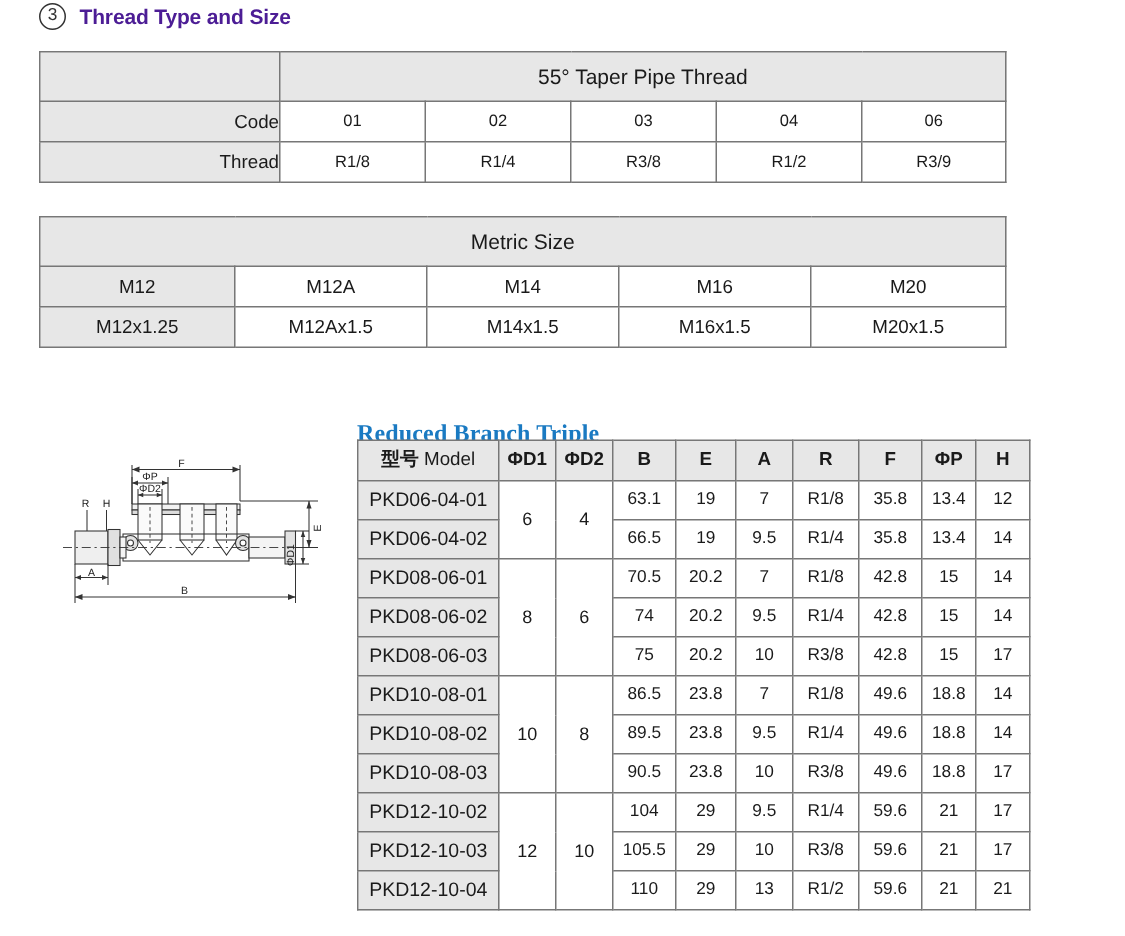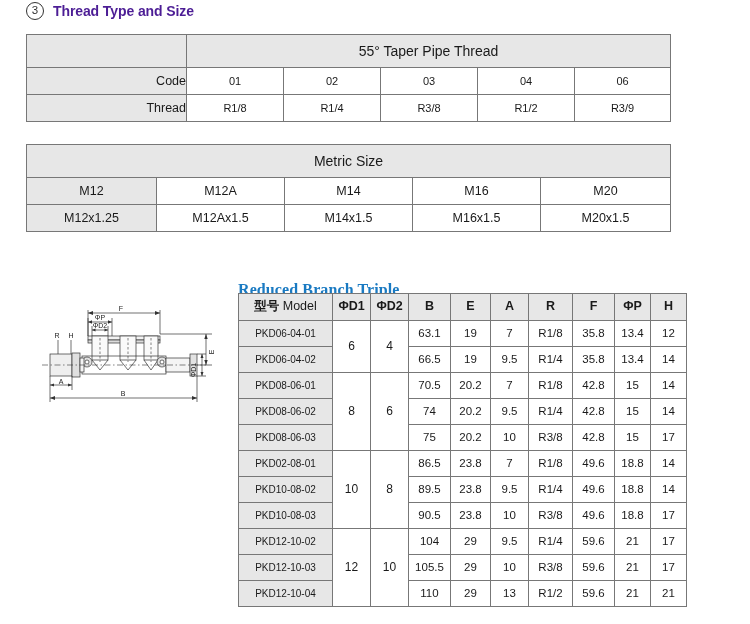--- a/index.html
+++ b/index.html
@@ -101,21 +101,21 @@
   #table-spec th.model-head {
     font-weight: normal;
     font-size: 12.5px;
   }
   #table-spec th.model-head .cjk {
     font-weight: bold;
     font-family: Liberation Serif, serif;
   }
   #table-spec td.model-cell {
     background: #e7e7e7;
-    font-size: 10px;
+    font-size: 13px;
   }
   #table-spec td.span-cell { background: #ffffff; font-size: 12px; }
 
   
   .drawing {
     position: absolute;
     left: 26px;
     top: 292px;
     width: 206px;
     height: 120px;
@@ -374,21 +374,21 @@
         <td class="model-cell">PKD08-06-03</td>
         <td class="plain">75</td>
         <td class="plain">20.2</td>
         <td class="plain">10</td>
         <td class="plain">R3/8</td>
         <td class="plain">42.8</td>
         <td class="plain">15</td>
         <td class="plain">17</td>
       </tr>
       <tr>
-        <td class="model-cell">PKD02-08-01</td>
+        <td class="model-cell">PKD10-08-01</td>
         <td class="span-cell" rowspan="3">10</td>
         <td class="span-cell" rowspan="3">8</td>
         <td class="plain">86.5</td>
         <td class="plain">23.8</td>
         <td class="plain">7</td>
         <td class="plain">R1/8</td>
         <td class="plain">49.6</td>
         <td class="plain">18.8</td>
         <td class="plain">14</td>
       </tr>

